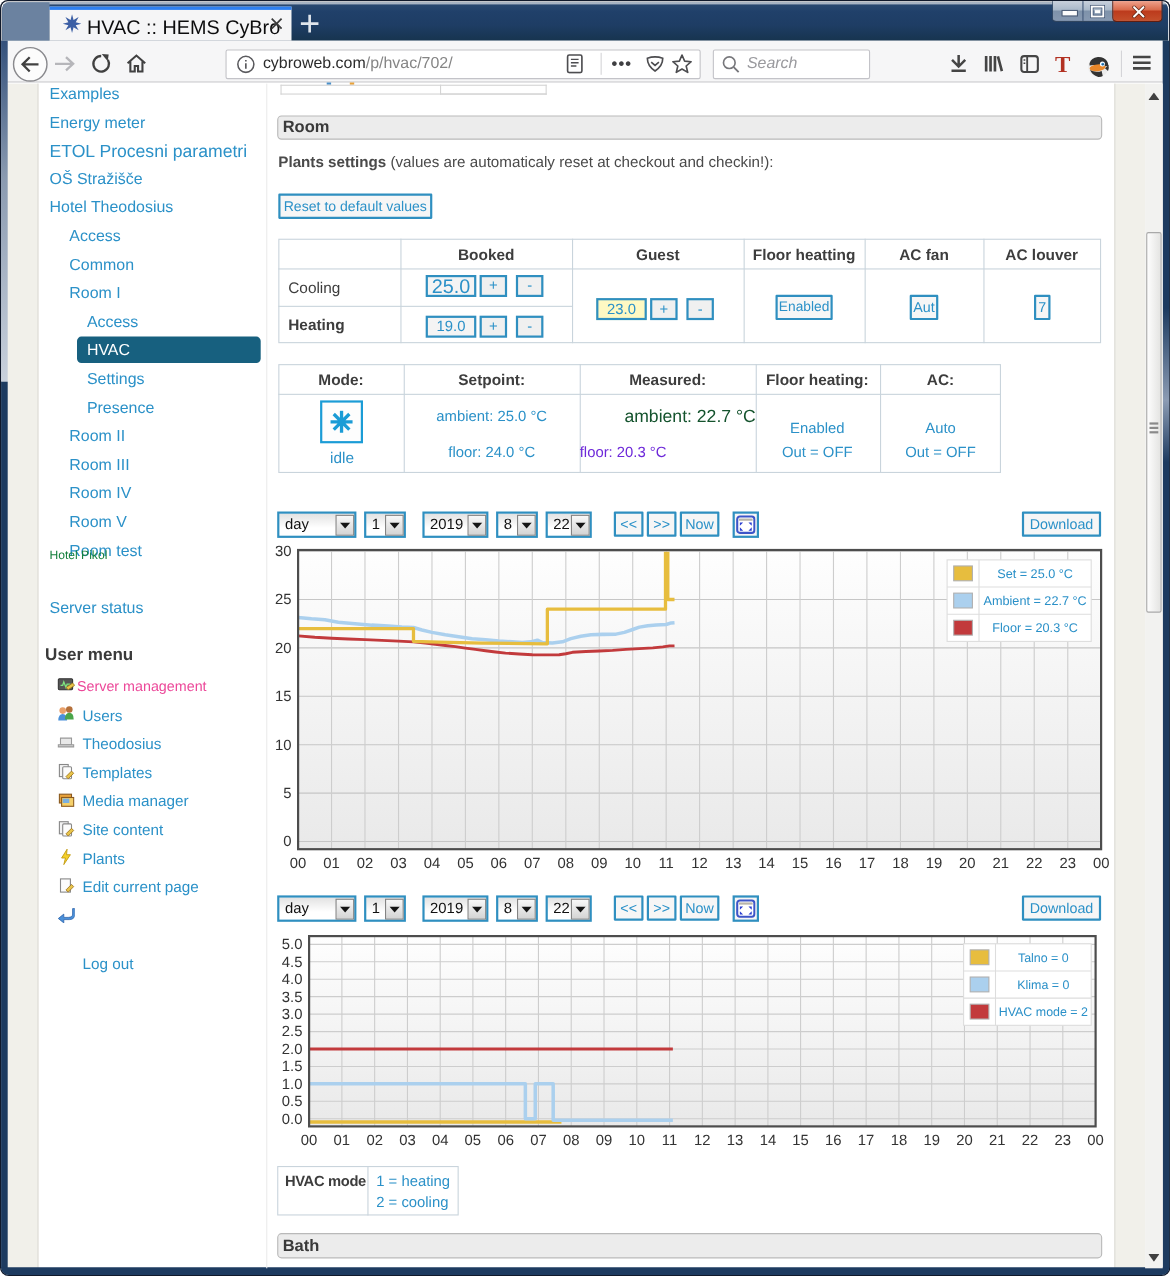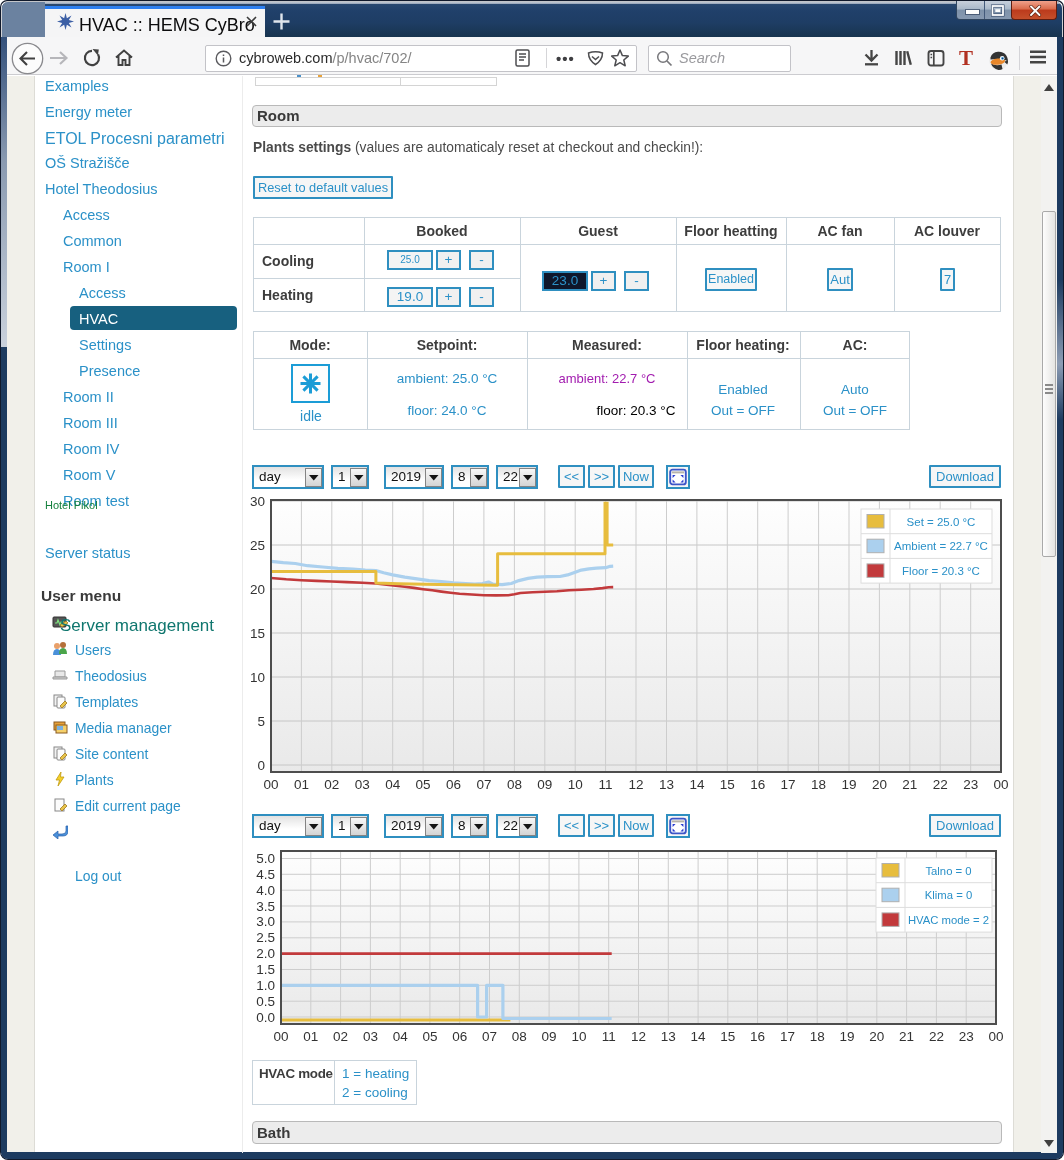--- a/index.html
+++ b/index.html
@@ -156,21 +156,21 @@
 <div style="position:absolute;left:63px;top:467px;font-size:14.5px;color:#2b91c8">Room V</div>
 <div style="position:absolute;left:63px;top:493px;font-size:14.5px;color:#2b91c8">Room test</div>
 <div style="position:absolute;left:45px;top:499px;font-size:11px;color:#15803d">Hotel Pikol</div>
 <div style="position:absolute;left:45px;top:545px;font-size:14.5px;color:#2b91c8">Server status</div>
 <div style="position:absolute;left:41px;top:587px;font-size:15.5px;font-weight:bold;color:#3a3a3a">User menu</div>
 <svg style="position:absolute;left:52px;top:615px" width="16" height="16">
     <rect x="1" y="2" width="13" height="10" rx="1" fill="#555" stroke="#333"></rect>
     <polyline points="3,8 5,8 6,5 8,10 9,7 12,7" fill="none" stroke="#7fe37f" stroke-width="1.2"></polyline>
     <path d="M8 10 L14 6 L16 8 L10 12 Z" fill="#e8c44a" stroke="#a07820" stroke-width="0.8"></path>
   </svg>
-<div style="position:absolute;left:60px;top:616px;font-size:17px;color:#0f766e">Server management</div>
+<div style="position:absolute;left:70px;top:616px;font-size:13px;color:#ec4899">Server management</div>
 <svg style="position:absolute;left:52px;top:641px" width="16" height="16">
     <circle cx="5" cy="5" r="3" fill="#e8a06a"></circle>
     <path d="M1 14 Q1 8 5 8 Q9 8 9 14 Z" fill="#4a90d9"></path>
     <circle cx="11" cy="4" r="3" fill="#b5703a"></circle>
     <path d="M7 13 Q7 7 11 7 Q15 7 15 13 Z" fill="#4aa54a"></path>
   </svg>
 <div style="position:absolute;left:75px;top:642px;font-size:13.9px;color:#2b91c8">Users</div>
 <svg style="position:absolute;left:52px;top:667px" width="16" height="16">
     <path d="M3 4 h10 v6 h-10 Z" fill="#e8e8e8" stroke="#999"></path>
     <path d="M1 10 h14 v2 h-14 Z" fill="#d0d0d0" stroke="#999"></path>
@@ -228,29 +228,29 @@
 <div class="abs" style="left:676px;top:217px;width:1px;height:95px;background:#c9d4dc"></div>
 <div class="abs" style="left:786px;top:217px;width:1px;height:95px;background:#c9d4dc"></div>
 <div class="abs" style="left:894px;top:217px;width:1px;height:95px;background:#c9d4dc"></div>
 <div class="abs" style="left:253px;top:244px;width:748px;height:1px;background:#c9d4dc"></div>
 <div class="abs" style="left:253px;top:278px;width:267px;height:1px;background:#c9d4dc"></div>
 <div class="abs" style="left:372px;top:223px;width:140px;text-align:center;font-size:14px;font-weight:bold;color:#3d3d3d">Booked</div>
 <div class="abs" style="left:528px;top:223px;width:140px;text-align:center;font-size:14px;font-weight:bold;color:#3d3d3d">Guest</div>
 <div class="abs" style="left:661px;top:223px;width:140px;text-align:center;font-size:14px;font-weight:bold;color:#3d3d3d">Floor heatting</div>
 <div class="abs" style="left:770px;top:223px;width:140px;text-align:center;font-size:14px;font-weight:bold;color:#3d3d3d">AC fan</div>
 <div class="abs" style="left:877px;top:223px;width:140px;text-align:center;font-size:14px;font-weight:bold;color:#3d3d3d">AC louver</div>
-<div class="abs" style="left:262px;top:253px;font-size:14px;font-weight:bold;color:#3d3d3d">Cooling</div>
+<div class="abs" style="left:262px;top:253px;font-size:14px;font-weight:normal;color:#3d3d3d">Cooling</div>
 <div class="abs" style="left:262px;top:287px;font-size:14px;font-weight:bold;color:#3d3d3d">Heating</div>
-<div class="abs" style="left:387px;top:250px;width:46px;height:20px;background:#f4f4f4;border:2px solid #2f8fc0;text-align:center;font-size:10px;color:#2b91c8;line-height:16px">25.0</div>
+<div class="abs" style="left:387px;top:250px;width:46px;height:20px;background:#f4f4f4;border:2px solid #2f8fc0;text-align:center;font-size:18px;color:#2b91c8;line-height:16px">25.0</div>
 <div class="abs" style="left:436px;top:250px;width:25px;height:20px;background:#f0f0f0;border:2px solid #2f8fc0;text-align:center;font-size:13.5px;color:#2b91c8;line-height:15px">+</div>
 <div class="abs" style="left:469px;top:250px;width:25px;height:20px;background:#f0f0f0;border:2px solid #2f8fc0;text-align:center;font-size:13.5px;color:#2b91c8;line-height:15px">-</div>
 <div class="abs" style="left:387px;top:287px;width:46px;height:20px;background:#f4f4f4;border:2px solid #2f8fc0;text-align:center;font-size:13.5px;color:#2b91c8;line-height:16px">19.0</div>
 <div class="abs" style="left:436px;top:287px;width:25px;height:20px;background:#f0f0f0;border:2px solid #2f8fc0;text-align:center;font-size:13.5px;color:#2b91c8;line-height:15px">+</div>
 <div class="abs" style="left:469px;top:287px;width:25px;height:20px;background:#f0f0f0;border:2px solid #2f8fc0;text-align:center;font-size:13.5px;color:#2b91c8;line-height:15px">-</div>
-<div class="abs" style="left:542px;top:271px;width:46px;height:20px;background:#0f172a;border:2px solid #2f8fc0;text-align:center;font-size:13.5px;color:#2b91c8;line-height:16px">23.0</div>
+<div class="abs" style="left:542px;top:271px;width:46px;height:20px;background:#fef9c3;border:2px solid #2f8fc0;text-align:center;font-size:13.5px;color:#2b91c8;line-height:16px">23.0</div>
 <div class="abs" style="left:591px;top:271px;width:25px;height:20px;background:#f0f0f0;border:2px solid #2f8fc0;text-align:center;font-size:13.5px;color:#2b91c8;line-height:15px">+</div>
 <div class="abs" style="left:624px;top:271px;width:25px;height:20px;background:#f0f0f0;border:2px solid #2f8fc0;text-align:center;font-size:13.5px;color:#2b91c8;line-height:15px">-</div>
 <div class="abs" style="left:705px;top:268px;width:52px;height:23px;background:#f6f6f6;border:2px solid #2f8fc0;border-radius:1px;text-align:center;font-size:12.5px;color:#2b91c8;line-height:19px;white-space:nowrap">Enabled</div>
 <div class="abs" style="left:827px;top:268px;width:26px;height:23px;background:#f6f6f6;border:2px solid #2f8fc0;border-radius:1px;text-align:center;font-size:13px;color:#2b91c8;line-height:19px;white-space:nowrap">Aut</div>
 <div class="abs" style="left:940px;top:268px;width:15px;height:23px;background:#f6f6f6;border:2px solid #2f8fc0;border-radius:1px;text-align:center;font-size:13px;color:#2b91c8;line-height:19px;white-space:nowrap">7</div>
 
 <div class="abs" style="left:253px;top:331px;width:657px;height:99px;border:1px solid #c9d4dc"></div>
 <div class="abs" style="left:367px;top:331px;width:1px;height:99px;background:#c9d4dc"></div>
 <div class="abs" style="left:527px;top:331px;width:1px;height:99px;background:#c9d4dc"></div>
 <div class="abs" style="left:687px;top:331px;width:1px;height:99px;background:#c9d4dc"></div>
@@ -261,22 +261,22 @@
 <div class="abs" style="left:527px;top:337px;width:160px;text-align:center;font-size:14px;font-weight:bold;color:#3d3d3d">Measured:</div>
 <div class="abs" style="left:663px;top:337px;width:160px;text-align:center;font-size:14px;font-weight:bold;color:#3d3d3d">Floor heating:</div>
 <div class="abs" style="left:775px;top:337px;width:160px;text-align:center;font-size:14px;font-weight:bold;color:#3d3d3d">AC:</div>
 <div class="abs" style="left:291px;top:364px;width:39px;height:39px;background:#fdfdfd;border:2px solid #1b9cd6"></div>
 <svg class="abs" style="left:300px;top:373px" width="21" height="21">
     <path d="M10.5 0.5 V20.5 M0.5 10.5 H20.5 M3.4 3.4 L17.6 17.6 M17.6 3.4 L3.4 17.6" stroke="#1b9cd6" stroke-width="3"></path>
   </svg>
 <div class="abs" style="left:280px;top:408px;width:62px;text-align:center;font-size:14px;color:#2b91c8">idle</div>
 <div class="abs" style="left:367px;top:371px;width:160px;text-align:center;font-size:13.5px;color:#2b91c8">ambient: 25.0 °C</div>
 <div class="abs" style="left:367px;top:403px;width:160px;text-align:center;font-size:13.5px;color:#2b91c8">floor: 24.0 °C</div>
-<div class="abs" style="left:527px;top:371px;width:160px;text-align:center;font-size:13px;color:#a21caf">ambient: 22.7 °C</div>
-<div class="abs" style="left:556px;top:403px;width:160px;text-align:center;font-size:13.5px;color:#000000">floor: 20.3 °C</div>
+<div class="abs" style="left:527px;top:371px;width:160px;text-align:right;font-size:16px;color:#14532d">ambient: 22.7 °C</div>
+<div class="abs" style="left:527px;top:403px;width:160px;font-size:13.5px;color:#6d28d9">floor: 20.3 °C</div>
 <div class="abs" style="left:663px;top:379px;width:160px;text-align:center;font-size:13.5px;color:#2b91c8;line-height:21px">Enabled<br>Out = OFF</div>
 <div class="abs" style="left:775px;top:379px;width:160px;text-align:center;font-size:13.5px;color:#2b91c8;line-height:21px">Auto<br>Out = OFF</div>
 
 <div class="abs" style="left:252px;top:465px;width:72px;height:24px;border:2px solid #2f8fc0;background:linear-gradient(to bottom,#e2e2e2,#ffffff 65%)"></div>
 <div class="abs" style="left:259px;top:469px;font-size:13.5px;color:#111">day</div>
 <div class="abs" style="left:305px;top:467.5px;width:16.5px;height:19px;background:linear-gradient(to bottom,#f8f8f8,#d4d4d4);border:1px solid #848484"></div>
 <svg class="abs" style="left:308.5px;top:475px" width="10" height="6">
     <path d="M0 0 H9.5 L4.75 5.5 Z" fill="#151515"></path>
   </svg>
 <div class="abs" style="left:331px;top:465px;width:38px;height:24px;border:2px solid #2f8fc0;background:linear-gradient(to bottom,#e2e2e2,#ffffff 65%)"></div>

